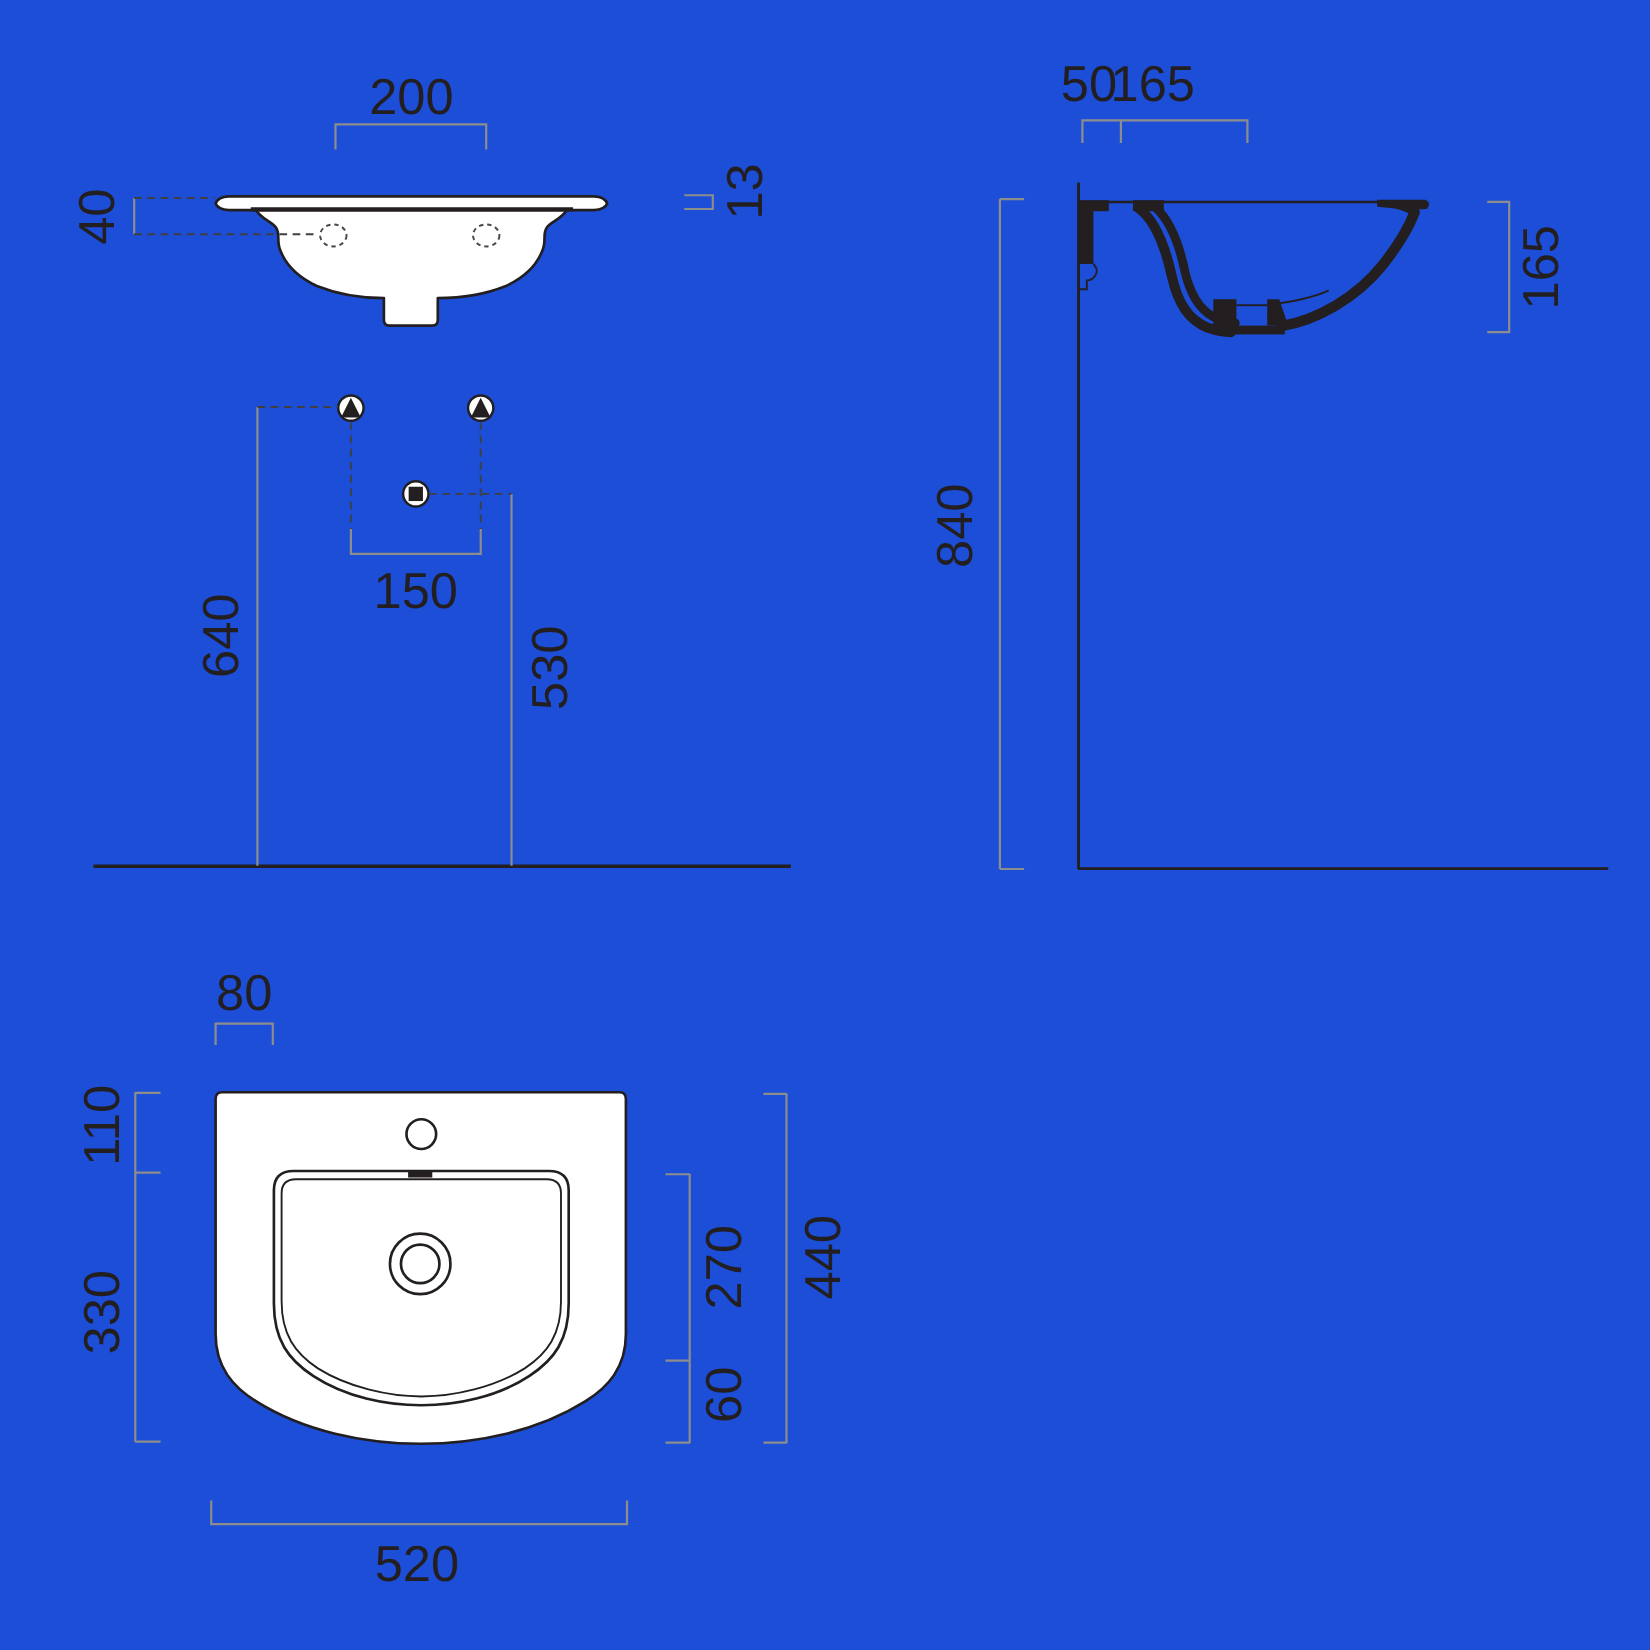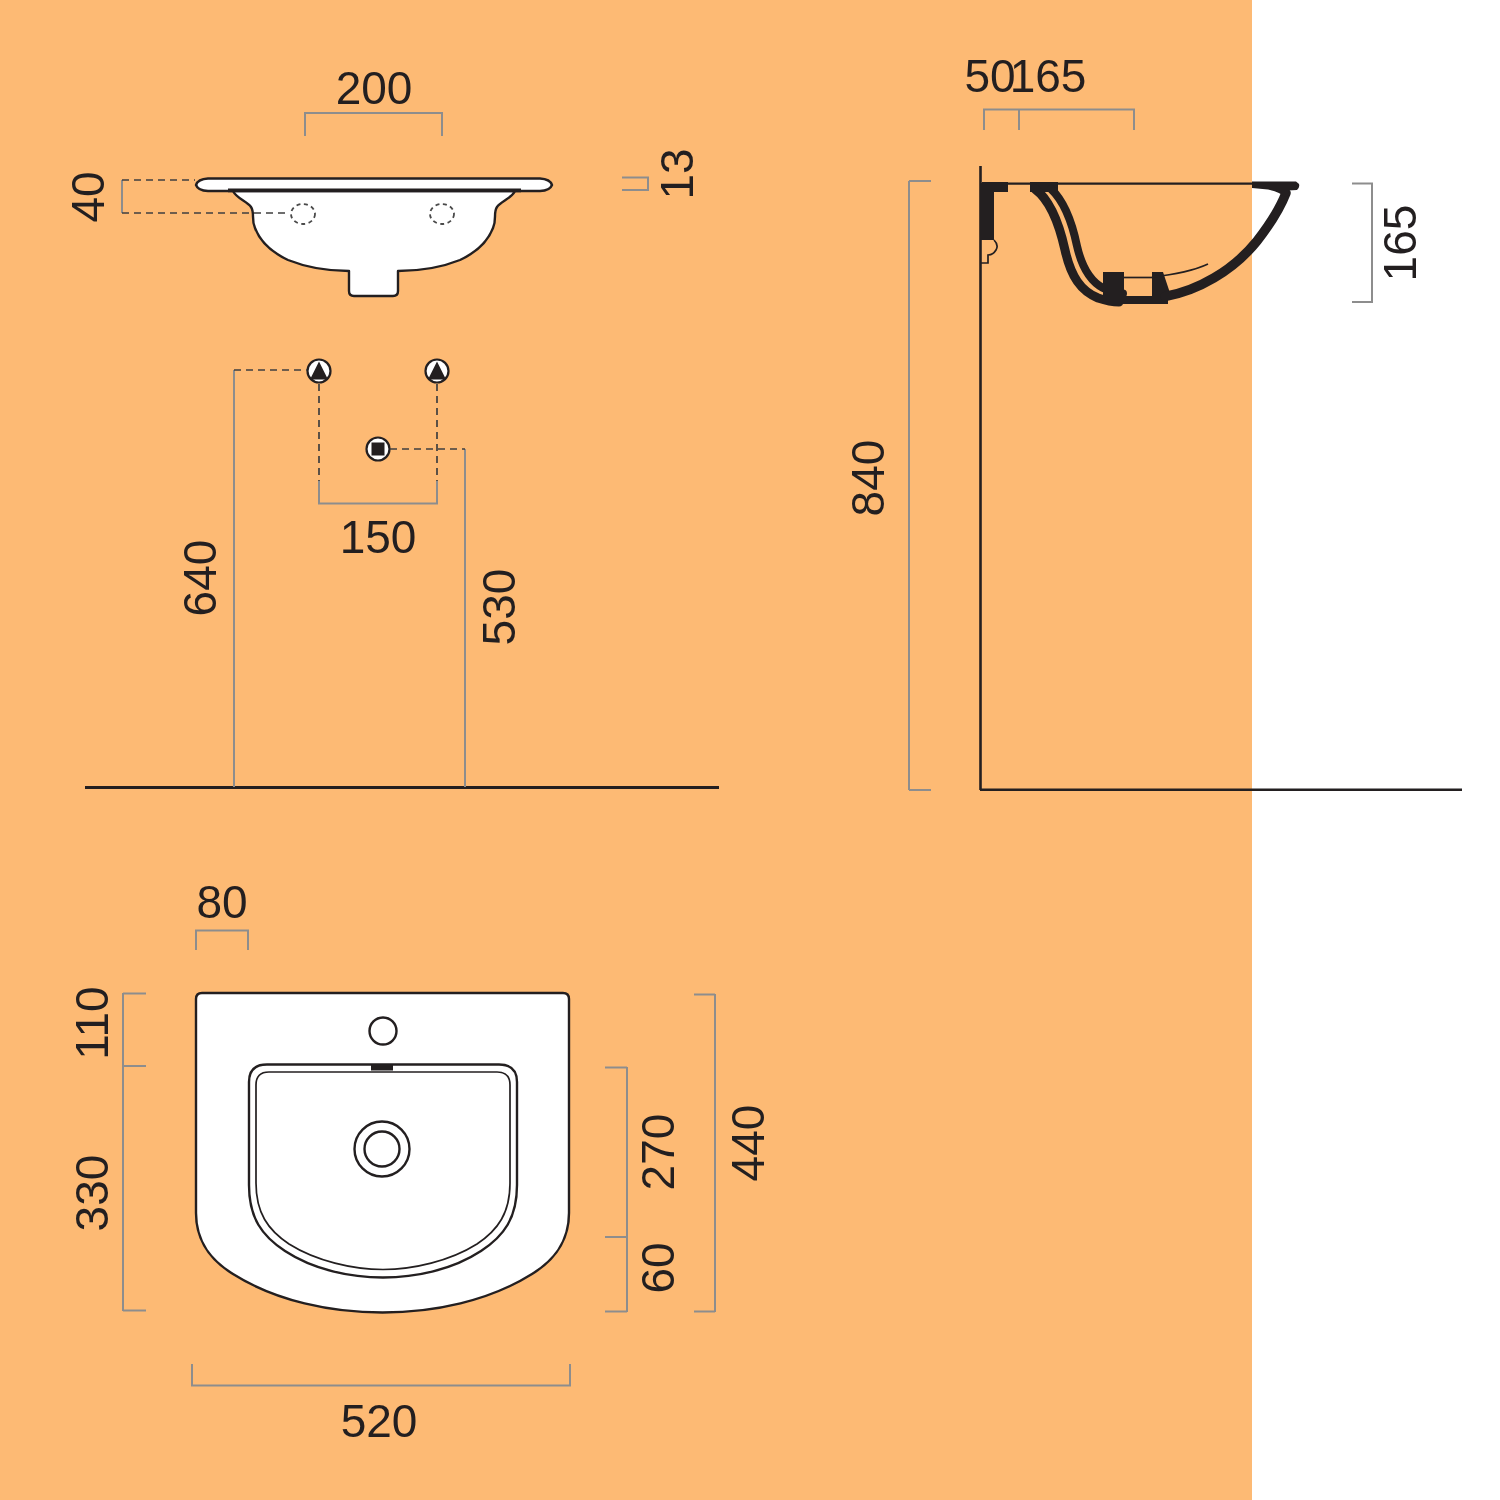--- a/index.html
+++ b/index.html
@@ -1,16 +1,16 @@
 <!DOCTYPE html>
 <html><head>
 <meta charset="utf-8">
 <style>
   html,body{margin:0;padding:0;background:#ffffff;}
-  .stage{width:1252px;height:1500px;background:#fdba74;position:relative;}
+  .stage{width:1500px;height:1500px;background:#1d4ed8;position:relative;}
   svg{display:block;}
   text.dim{
     font-family:"Liberation Sans",sans-serif;
     font-size:46px;
     fill:#231f20;
   }
   .outline{stroke:#231f20;fill:none;stroke-width:2.4;stroke-linecap:round;stroke-linejoin:round;}
   .outline-fill{stroke:#231f20;fill:#ffffff;stroke-width:2.4;stroke-linejoin:round;}
   .solid{fill:#231f20;stroke:none;}
   .band{stroke:#231f20;fill:none;stroke-linecap:round;}

